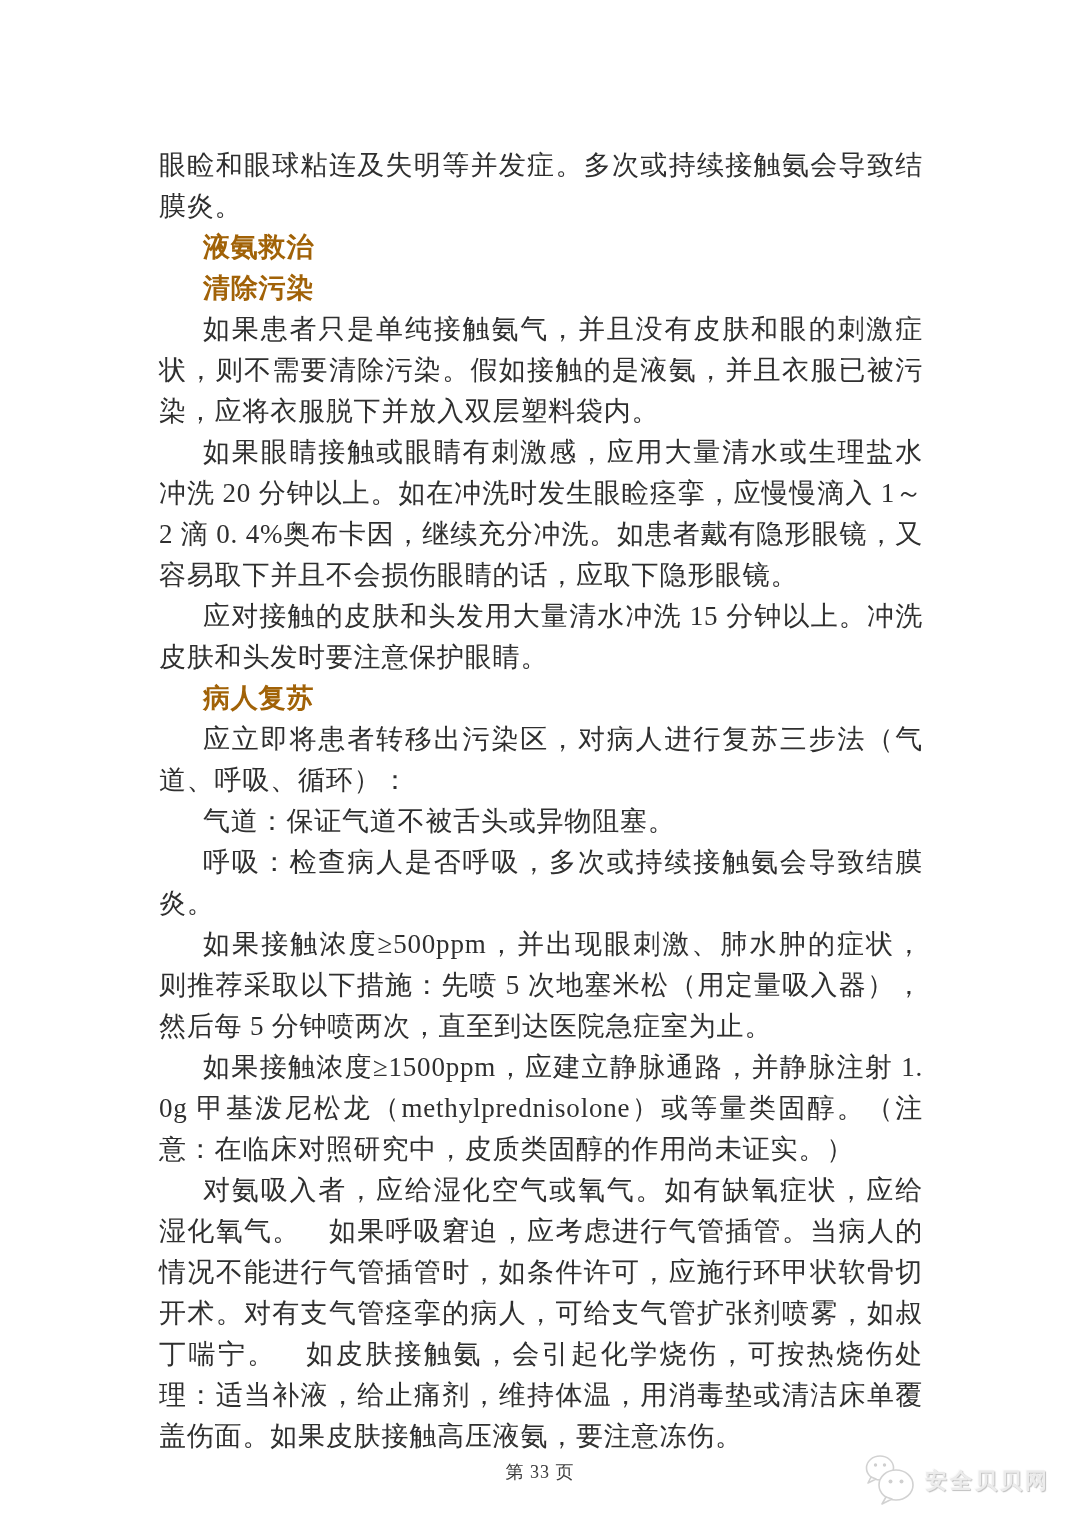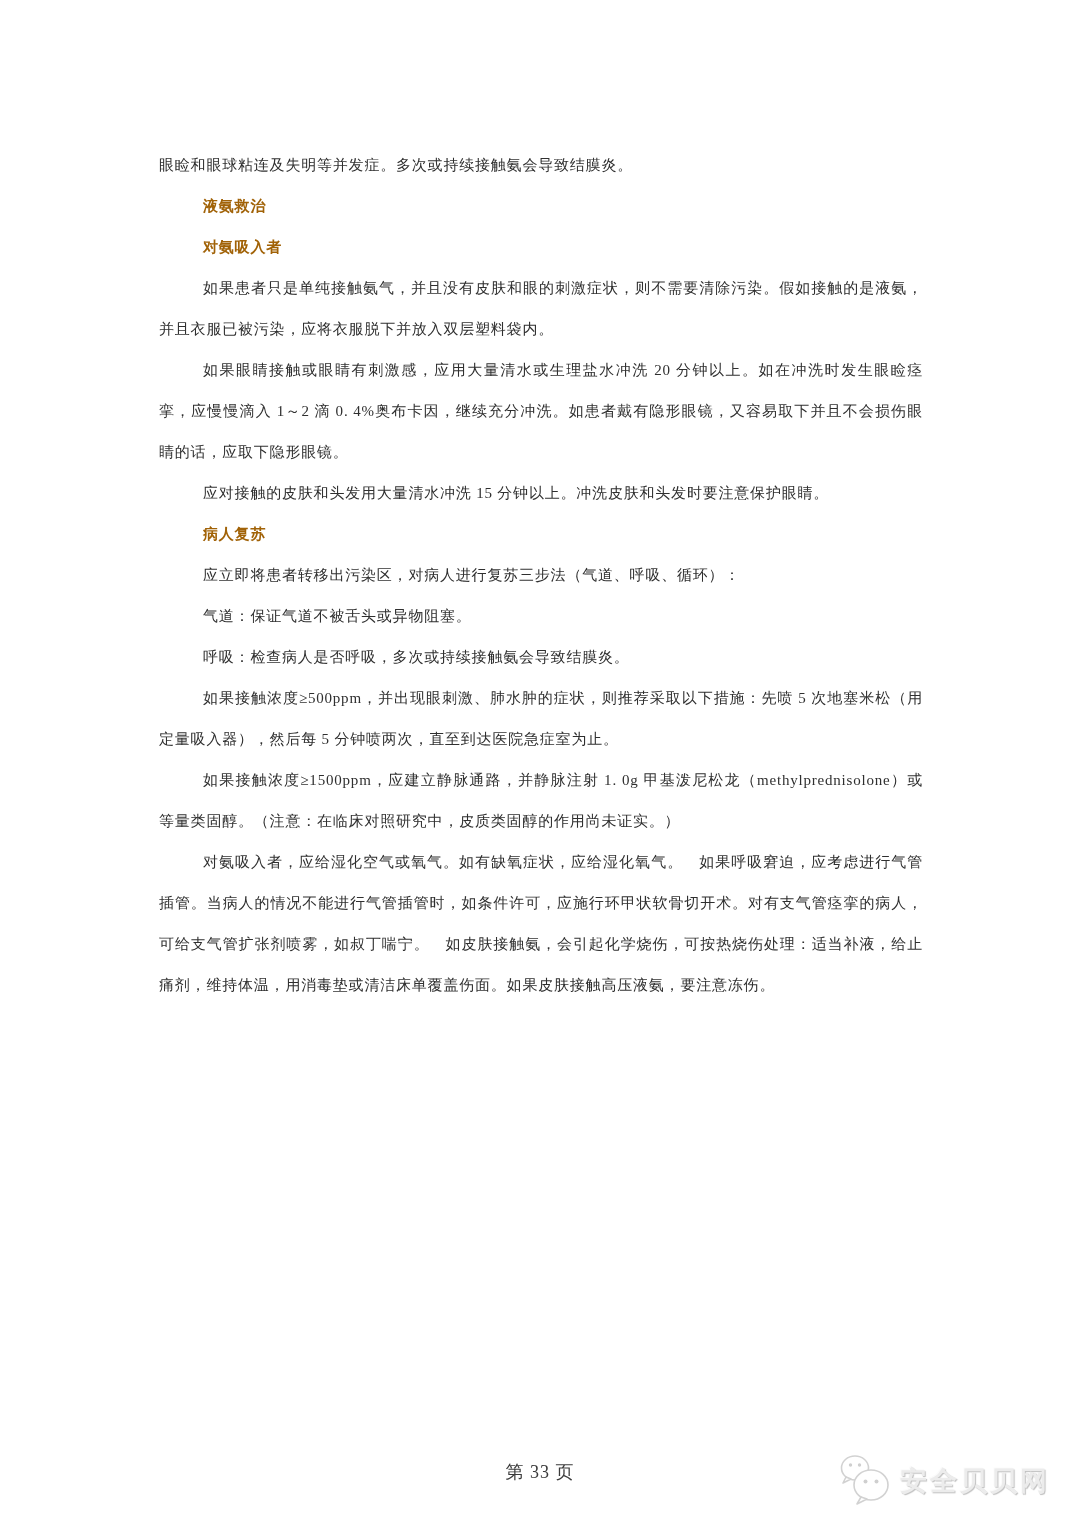--- a/index.html
+++ b/index.html
@@ -12,21 +12,21 @@
     font-family: "Liberation Serif", "DejaVu Serif", serif;
   }
   .content {
     position: absolute;
     left: 159px;
     top: 145px;
     width: 764px;
   }
   .blk {
     margin: 0;
-    font-size: 15px;
+    font-size: 27px;
     letter-spacing: 0.8px;
     line-height: 41px;
     text-align: justify;
     text-justify: inter-character;
     color: #2f2f2f;
     word-break: break-all;
   }
   .blk.heading {
     font-weight: bold;
     color: #a16207;
@@ -51,36 +51,36 @@
     right: 30px;
     display: flex;
     align-items: center;
     gap: 6px;
   }
   .wm-icon { display: inline-block; width: 58px; height: 58px; }
   .wm-icon svg { display: block; }
   .wm-text {
     font-family: "Liberation Sans", "DejaVu Sans", sans-serif;
     font-weight: bold;
-    font-size: 27px;
+    font-size: 22px;
     letter-spacing: 3px;
     color: #ececec;
     text-shadow: 1px 1px 1px #c0c0c0, -1px -1px 0 #fbfbfb;
     white-space: nowrap;
   }
 </style>
 </head>
 <body>
 
 <div class="page">
 
   <main class="content" id="blocks-container">
       <p class="blk para">眼睑和眼球粘连及失明等并发症。多次或持续接触氨会导致结膜炎。</p>
       <p class="blk heading indent">液氨救治</p>
-      <p class="blk heading indent">对氨吸入者</p>
+      <p class="blk heading indent">清除污染</p>
       <p class="blk para indent">如果患者只是单纯接触氨气，并且没有皮肤和眼的刺激症状，则不需要清除污染。假如接触的是液氨，并且衣服已被污染，应将衣服脱下并放入双层塑料袋内。</p>
       <p class="blk para indent">如果眼睛接触或眼睛有刺激感，应用大量清水或生理盐水冲洗 20 分钟以上。如在冲洗时发生眼睑痉挛，应慢慢滴入 1～2 滴 0. 4%奥布卡因，继续充分冲洗。如患者戴有隐形眼镜，又容易取下并且不会损伤眼睛的话，应取下隐形眼镜。</p>
       <p class="blk para indent">应对接触的皮肤和头发用大量清水冲洗 15 分钟以上。冲洗皮肤和头发时要注意保护眼睛。</p>
       <p class="blk heading indent">病人复苏</p>
       <p class="blk para indent">应立即将患者转移出污染区，对病人进行复苏三步法（气道、呼吸、循环）：</p>
       <p class="blk para indent">气道：保证气道不被舌头或异物阻塞。</p>
       <p class="blk para indent">呼吸：检查病人是否呼吸，多次或持续接触氨会导致结膜炎。</p>
       <p class="blk para indent">如果接触浓度≥500ppm，并出现眼刺激、肺水肿的症状，则推荐采取以下措施：先喷 5 次地塞米松（用定量吸入器），然后每 5 分钟喷两次，直至到达医院急症室为止。</p>
       <p class="blk para indent">如果接触浓度≥1500ppm，应建立静脉通路，并静脉注射 1. 0g 甲基泼尼松龙（methylprednisolone）或等量类固醇。（注意：在临床对照研究中，皮质类固醇的作用尚未证实。）</p>
       <p class="blk para indent">对氨吸入者，应给湿化空气或氧气。如有缺氧症状，应给湿化氧气。　如果呼吸窘迫，应考虑进行气管插管。当病人的情况不能进行气管插管时，如条件许可，应施行环甲状软骨切开术。对有支气管痉挛的病人，可给支气管扩张剂喷雾，如叔丁喘宁。　如皮肤接触氨，会引起化学烧伤，可按热烧伤处理：适当补液，给止痛剂，维持体温，用消毒垫或清洁床单覆盖伤面。如果皮肤接触高压液氨，要注意冻伤。</p>

